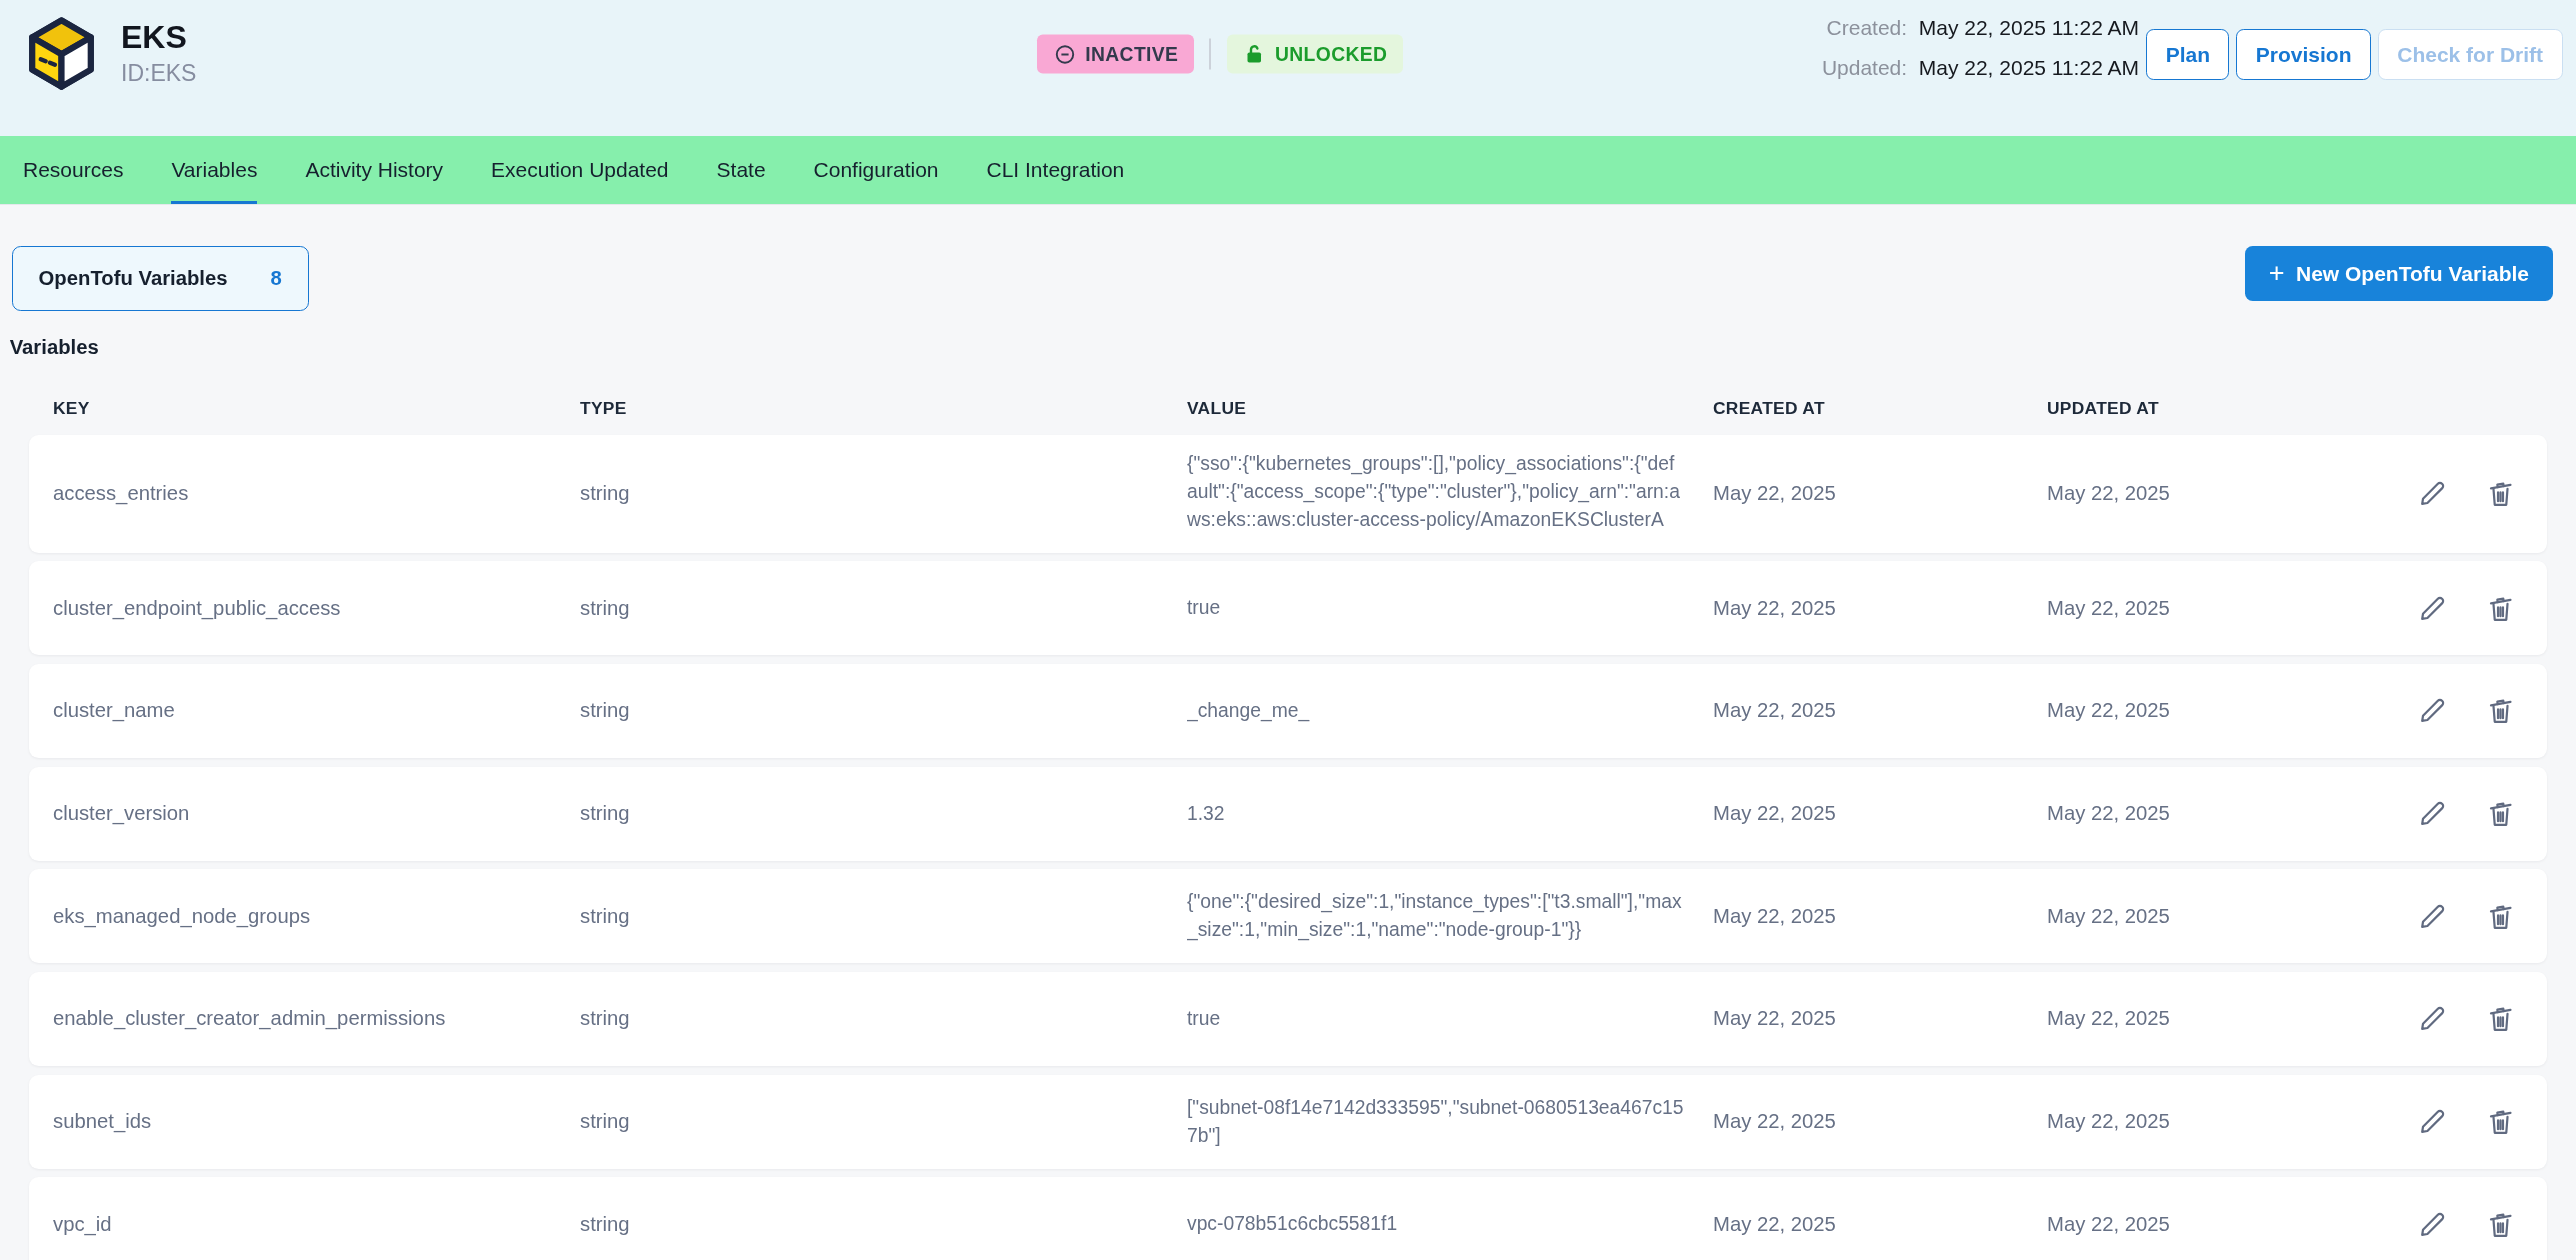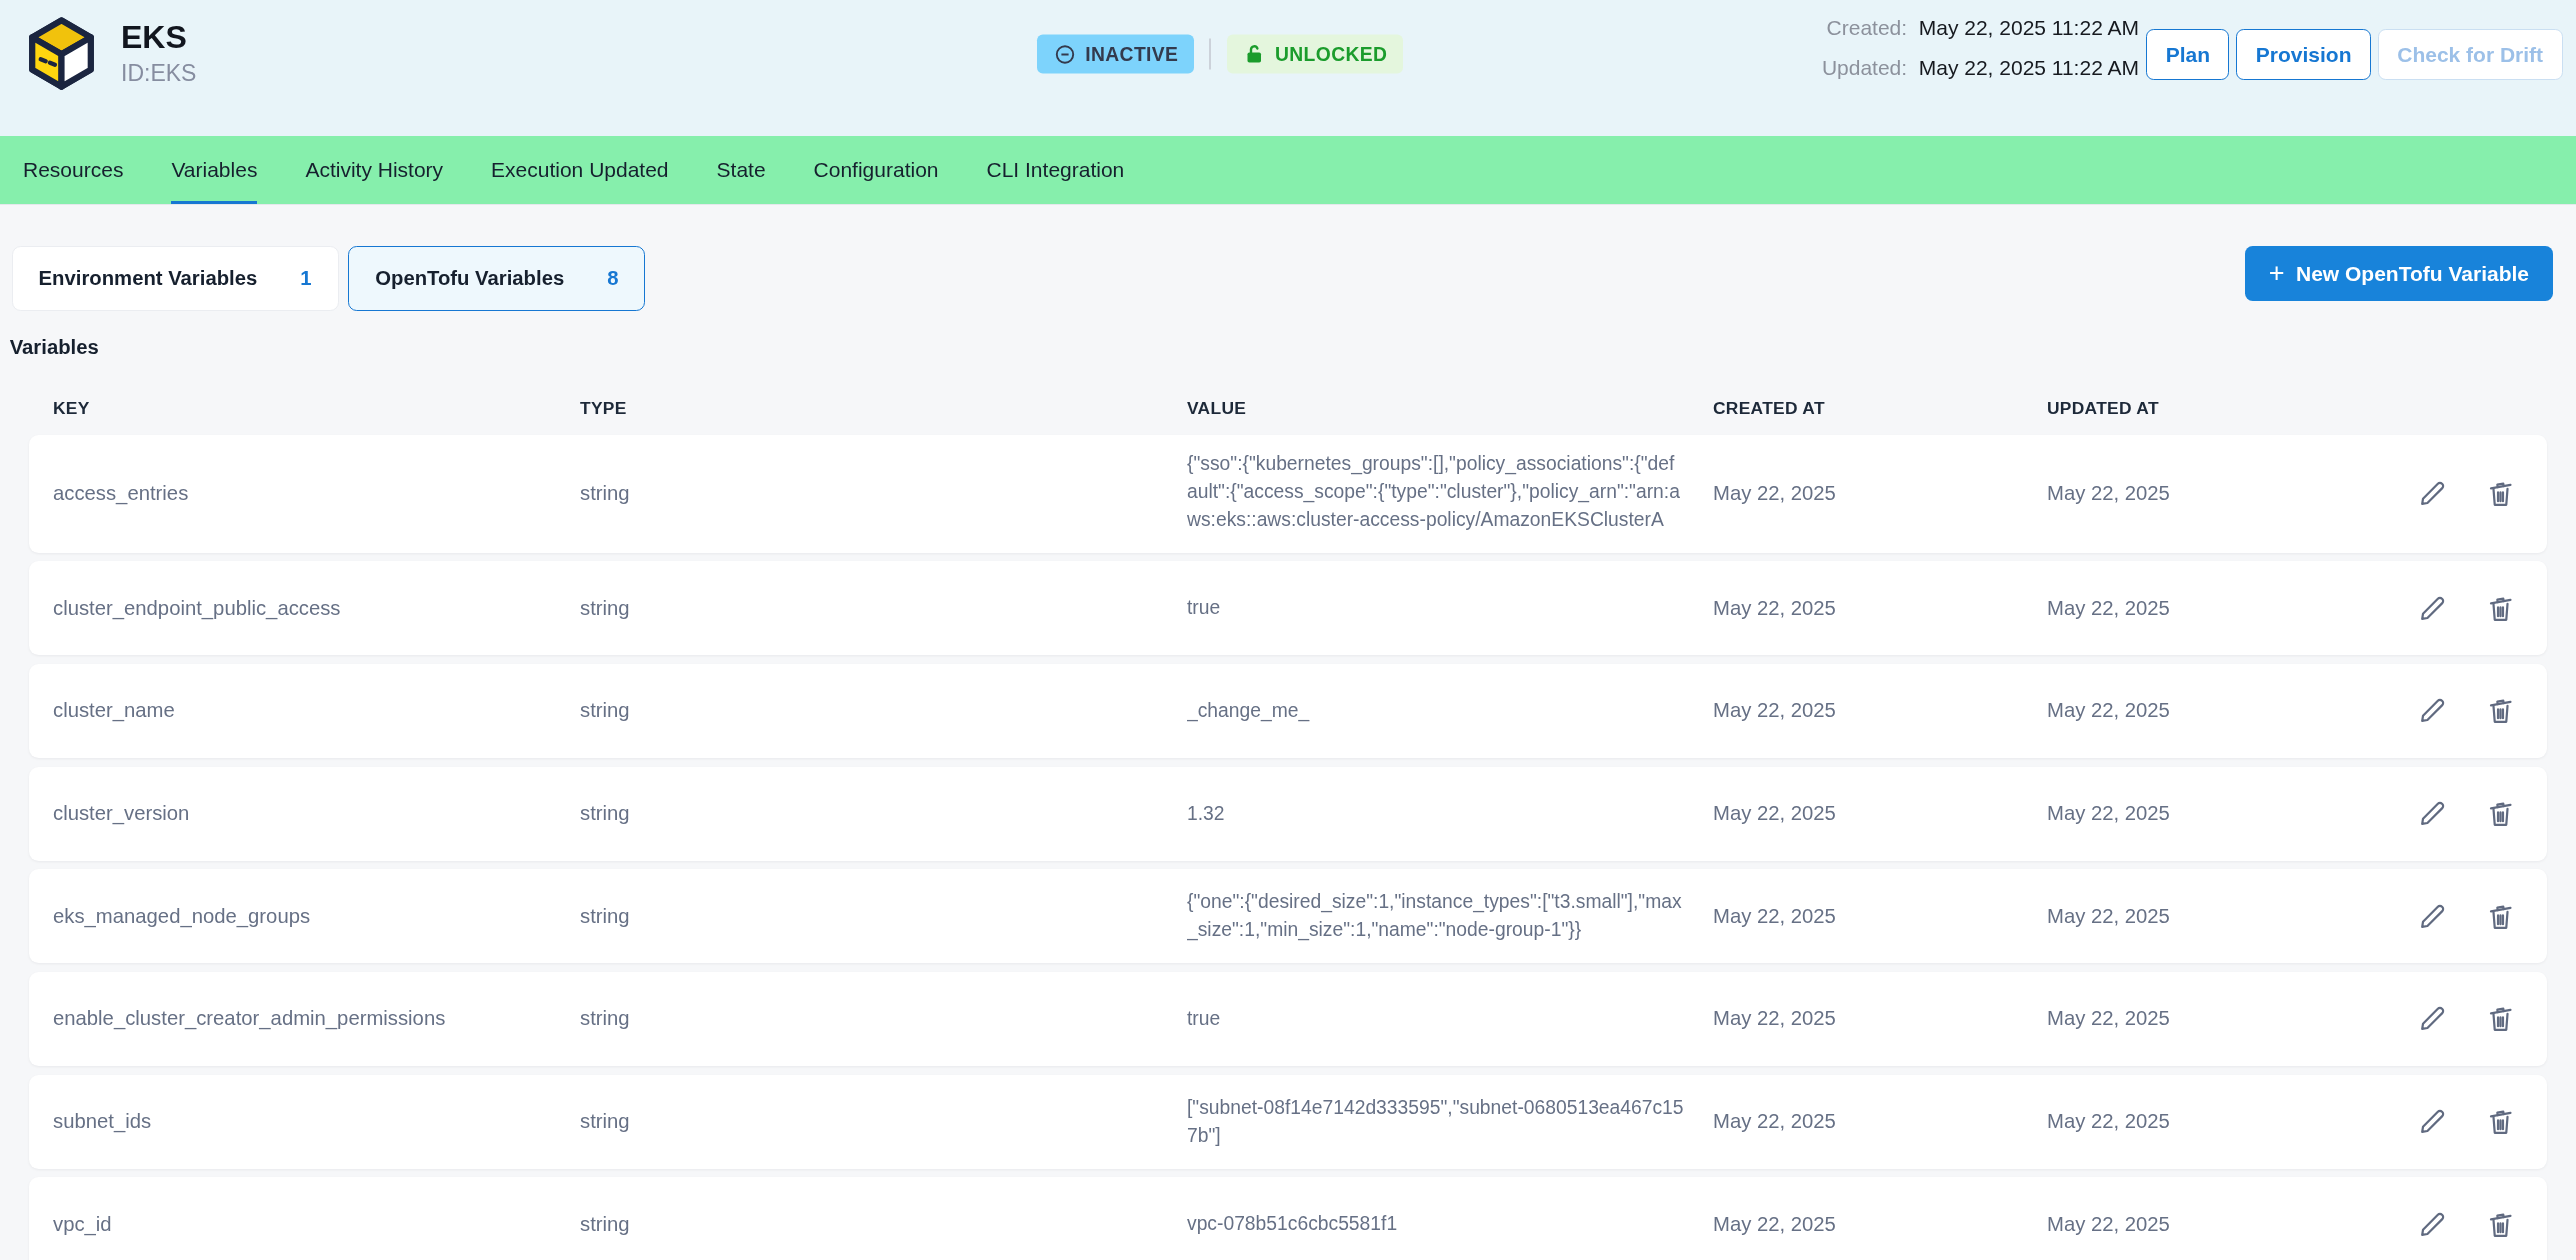--- a/index.html
+++ b/index.html
@@ -13,21 +13,21 @@
   .header { position:relative; height:136px; background:#e8f4f9; }
   .brand { position:absolute; left:23px; top:13.5px; display:flex; align-items:center; gap:21px; }
   .brand svg { width:77px; height:79px; display:block; }
   .title { font-size:32px; font-weight:700; color:#12161f; line-height:39px; }
   .subtitle { font-size:23px; color:#868da0; line-height:29px; margin-top:1.9px; }
 
   .badges { position:absolute; left:1037px; top:54px; transform:translateY(-50%); display:flex; align-items:center; gap:15.5px; }
   .badge { display:inline-flex; align-items:center; gap:8.7px; height:39px; padding:0 15.5px;
            border-radius:5.8px; font-size:19.3px; font-weight:700; letter-spacing:0.4px; }
   .badge svg { width:24px; height:24px; }
-  .badge-inactive { background:#7dd3fc; color:#333a4d; }
+  .badge-inactive { background:#f9a8d4; color:#333a4d; }
   .badge-unlocked { background:#e4f6dd; color:#1b9c2c; }
   .badge-sep { width:1.9px; height:31px; background:#ccd2da; }
 
   .meta { position:absolute; right:437px; top:16.4px; display:grid;
           grid-template-columns:auto auto; column-gap:11.6px; row-gap:15.5px; align-items:baseline; }
   .meta-label { font-size:21px; color:#8c919c; text-align:right; }
   .meta-value { font-size:21px; color:#16191f; }
 
   .actions { position:absolute; right:13.5px; top:29px; display:flex; gap:7px; }
   .btn-outline {
@@ -130,24 +130,20 @@
   <div class="tab">Activity History</div>
   <div class="tab">Execution Updated</div>
   <div class="tab">State</div>
   <div class="tab">Configuration</div>
   <div class="tab">CLI Integration</div>
 </nav>
 
 <main>
   <div class="toolbar-row">
     <div class="pill-tabs">
-      <div class="pill">
-        <span>Environment Variables</span>
-        <span class="count">1</span>
-      </div>
       <div class="pill selected">
         <span>OpenTofu Variables</span>
         <span class="count">8</span>
       </div>
     </div>
     <button class="btn-primary">
       <span class="plus">+</span>
       <span>New OpenTofu Variable</span>
     </button>
   </div>

